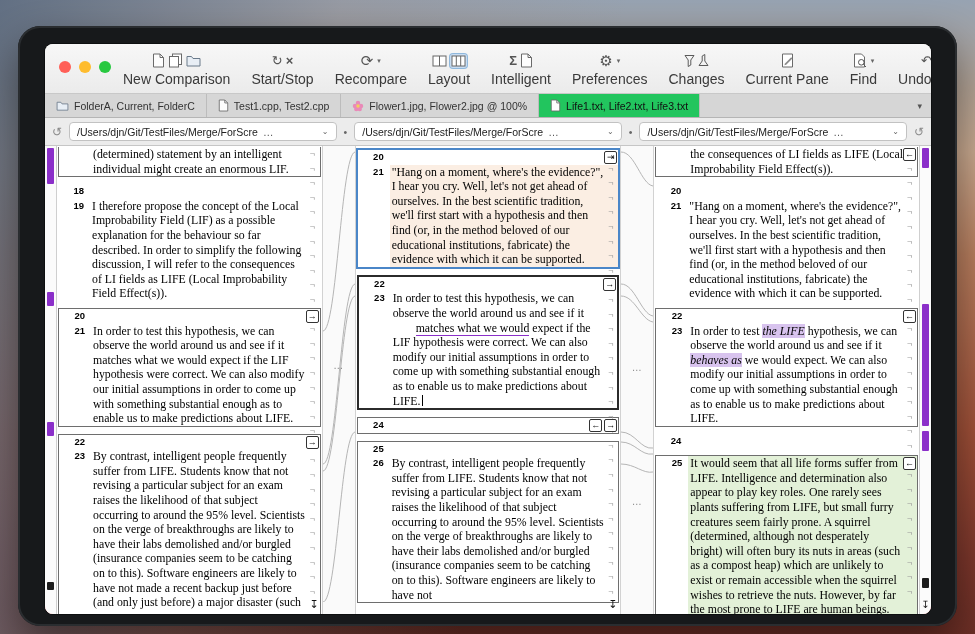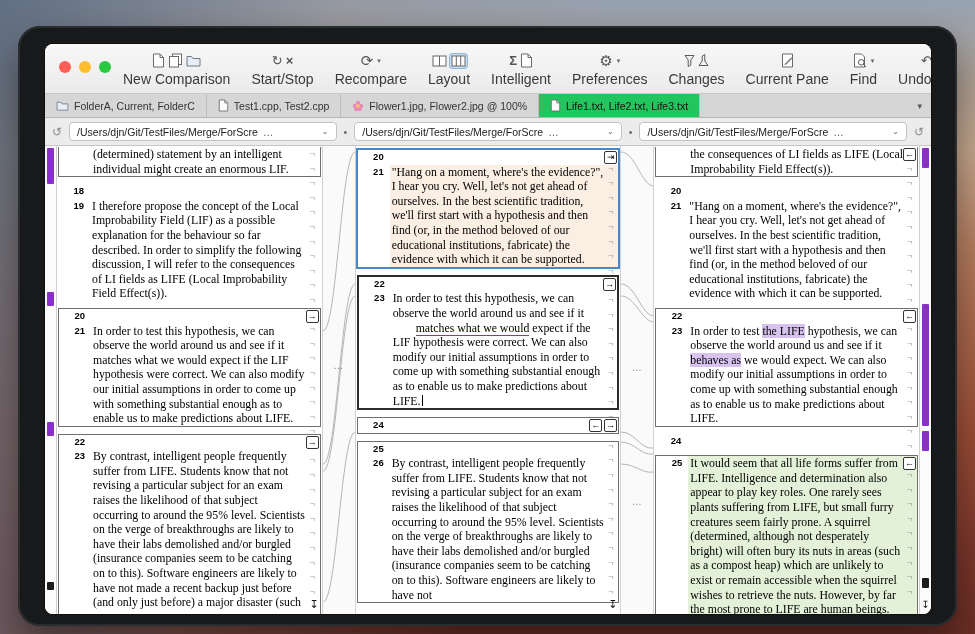--- a/index.html
+++ b/index.html
@@ -65,21 +65,21 @@
   .block.cur{border:1px solid var(--current-border,#4a86c8);box-shadow:0 0 0 1px var(--current-border,#4a86c8);}
   .block.foc{border:2px solid #2b2b2b;}
   .plain{position:relative;margin:0 1px 7px 1px;}
   .row{display:flex;}
   .num{flex:0 0 26px;text-align:right;padding-right:6px;font-size:9.5px;font-weight:bold;
     line-height:14.6px;color:#000;}
   .txt{flex:1;font-family:"Liberation Serif",serif;font-size:11.8px;line-height:14.6px;
     color:#000;min-height:14.6px;padding:0 14px 0 2px;}
   .txt.peach{background:var(--change-peach,#fbeee3);}
   .txt.green{background:var(--change-green,#e3f1d8);}
-  .hl{background:var(--hl-purple,#d8c3ee);}
+  .hl{background:var(--hl-purple,#d8c3ee);font-style:italic;}
   .useg{border-bottom:1px solid var(--accent-purple,#8b2fc9);margin-left:23px;}
   .caret-i{display:inline-block;width:1px;height:11px;background:#000;vertical-align:-1px;margin-left:1px;}
   .mcol{position:absolute;top:1px;right:1px;width:11px;font-size:9px;line-height:14.6px;
     color:#9a9a9a;white-space:pre;pointer-events:none;z-index:3;text-align:left;}
   .mbtn{position:absolute;top:1px;right:1px;width:13px;height:13px;border:1px solid #333;
     background:#fff;font-size:9px;line-height:11px;text-align:center;color:#111;padding:0;
     z-index:5;border-radius:2px;cursor:default;}
   .mbtn.second{right:16px;}
   .jump{position:absolute;bottom:3px;right:3px;z-index:6;font-size:11px;color:#111;
     background:transparent;border:none;padding:0;cursor:default;}

